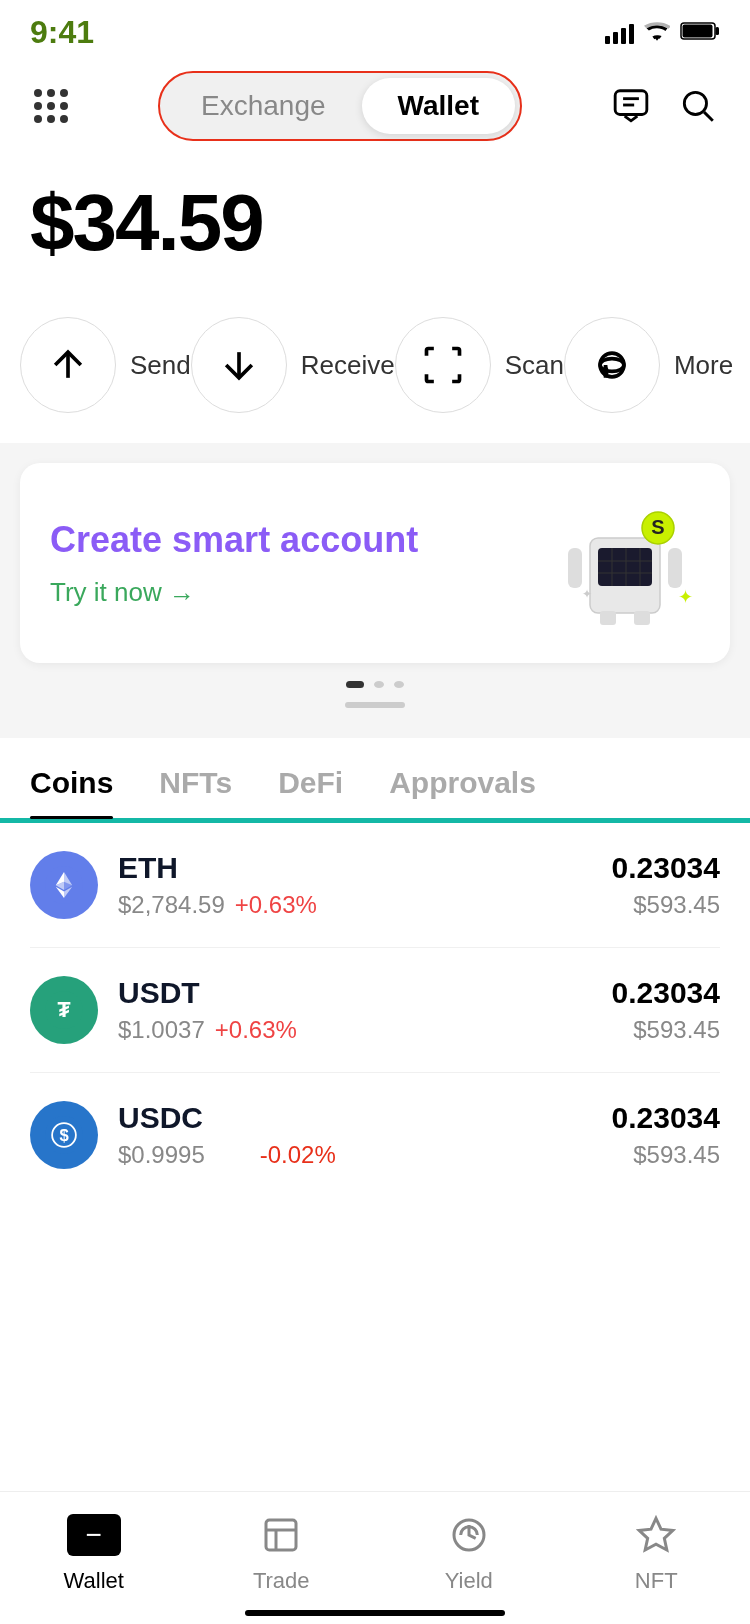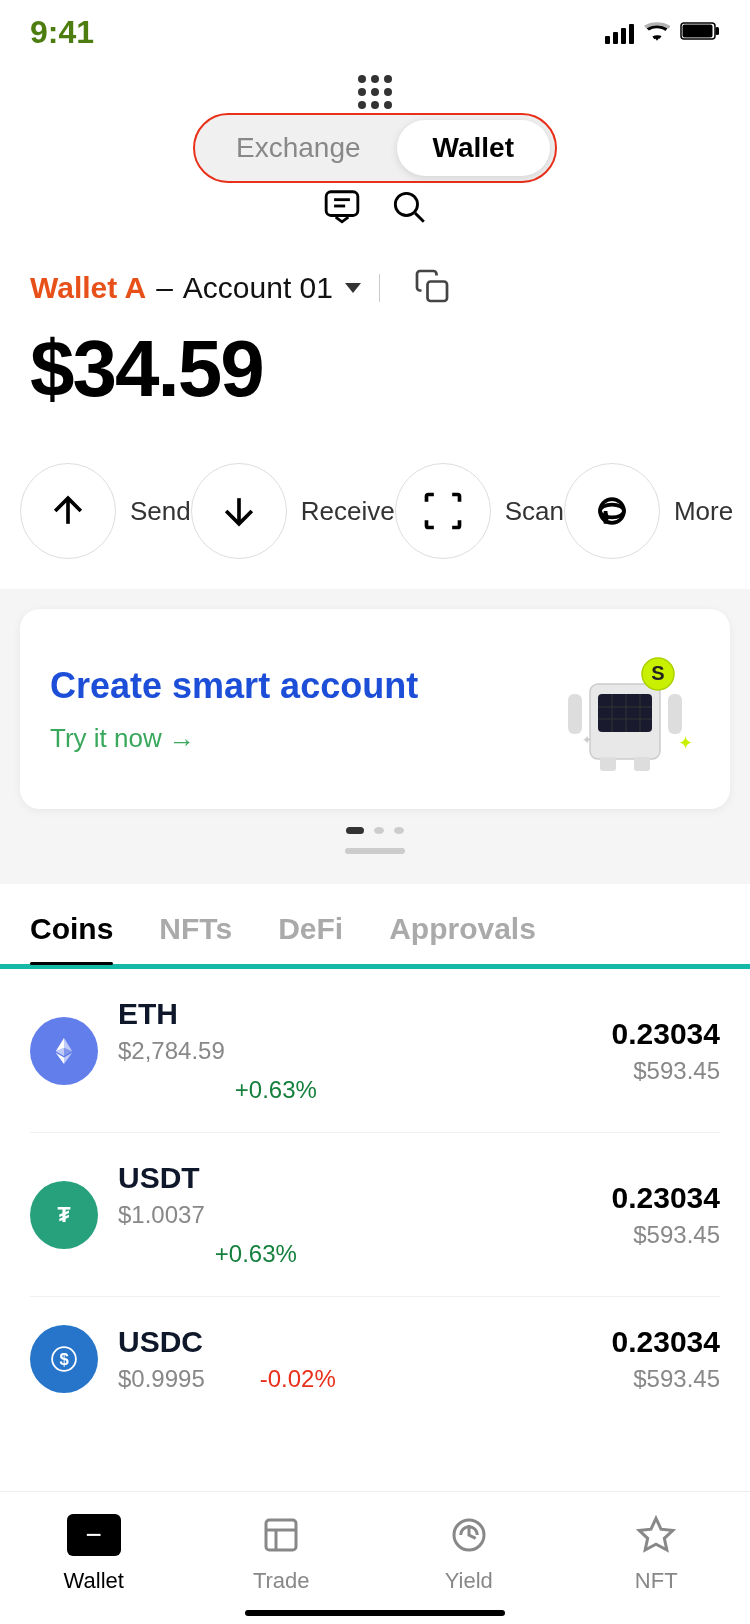--- a/index.html
+++ b/index.html
@@ -40,21 +40,20 @@
       border-radius: 1px;
       width: 5px;
     }
 
     
     .top-nav {
       display: flex;
       align-items: center;
       justify-content: space-between;
       padding: 10px 30px 16px;
-      flex-direction: column;
     }
     .grid-icon {
       display: grid;
       grid-template-columns: repeat(3, 8px);
       gap: 5px;
       cursor: pointer;
     }
     .grid-icon span {
       width: 8px;
       height: 8px;
@@ -187,21 +186,21 @@
       padding: 30px 30px 30px;
       display: flex;
       align-items: center;
       justify-content: space-between;
       box-shadow: 0 2px 10px rgba(0,0,0,0.06);
       position: relative;
     }
     .banner-text h2 {
       font-size: 36px;
       font-weight: 800;
-      color: #1d4ed8;
+      color: #8b5cf6;
       margin-bottom: 16px;
     }
     .banner-link {
       color: #3aa85c;
       font-size: 26px;
       font-weight: 500;
       cursor: pointer;
     }
     .banner-robot {
       width: 140px;
@@ -296,21 +295,21 @@
       font-weight: 700;
       color: #0f172a;
       margin-bottom: 6px;
     }
     .coin-price-row {
       font-size: 24px;
       color: #888;
       display: flex;
       gap: 10px;
     }
-    .positive { color: #15803d; margin-top: 39px; }
+    .positive { color: #ef4444; }
     .negative { color: #e8301a; margin-left: 45px; }
     .coin-balance {
       text-align: right;
     }
     .coin-amount {
       font-size: 30px;
       font-weight: 700;
       color: #000;
       margin-bottom: 6px;
     }
@@ -454,33 +453,20 @@
     <button class="nav-icon-btn">
       <svg width="38" height="38" viewBox="0 0 24 24" fill="none" stroke="#000" stroke-width="1.8">
         <circle cx="11" cy="11" r="7"></circle>
         <line x1="16.5" y1="16.5" x2="22" y2="22"></line>
       </svg>
     </button>
   </div>
 </div>
 
 <div class="account-section">
-  <div class="account-label">
-    <span class="wallet-name">Wallet A</span>
-    <span style="font-size:30px;color:#111;">–</span>
-    <span class="account-name">Account 01</span>
-    <div class="chevron-down"></div>
-    <div class="divider-v"></div>
-    <button class="copy-btn">
-      <svg width="36" height="36" viewBox="0 0 24 24" fill="none" stroke="#444" stroke-width="1.8">
-        <rect x="9" y="9" width="13" height="13" rx="2"></rect>
-        <path d="M5 15H4a2 2 0 01-2-2V4a2 2 0 012-2h9a2 2 0 012 2v1"></path>
-      </svg>
-    </button>
-  </div>
   <div class="balance">$34.59</div>
 </div>
 
 <div class="action-buttons">
   <div class="action-btn-wrapper">
     <div class="action-circle">
       <svg width="44" height="44" viewBox="0 0 24 24" fill="none" stroke="#000" stroke-width="2">
         <line x1="12" y1="19" x2="12" y2="5"></line>
         <polyline points="5 12 12 5 19 12"></polyline>
       </svg>

